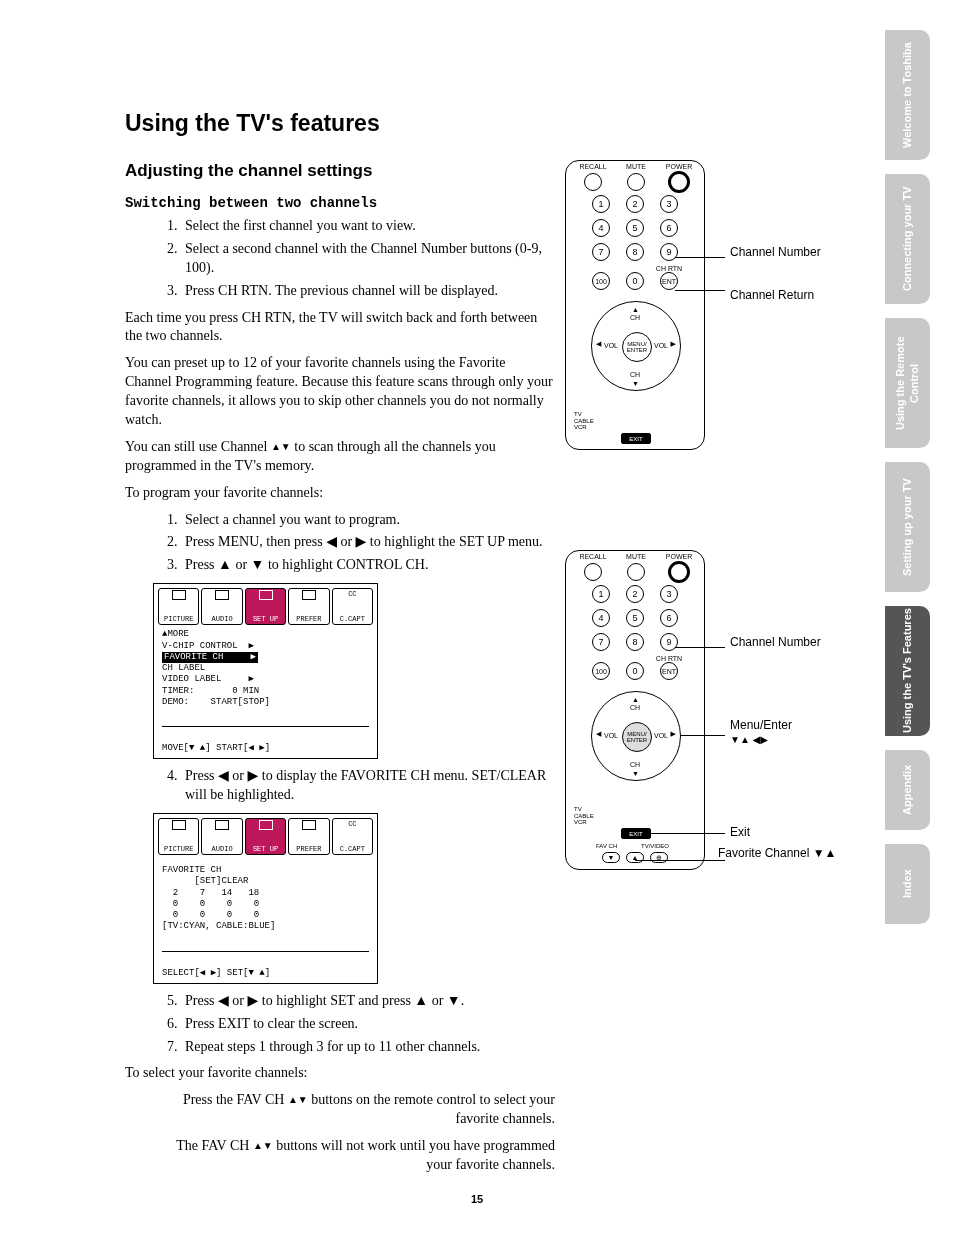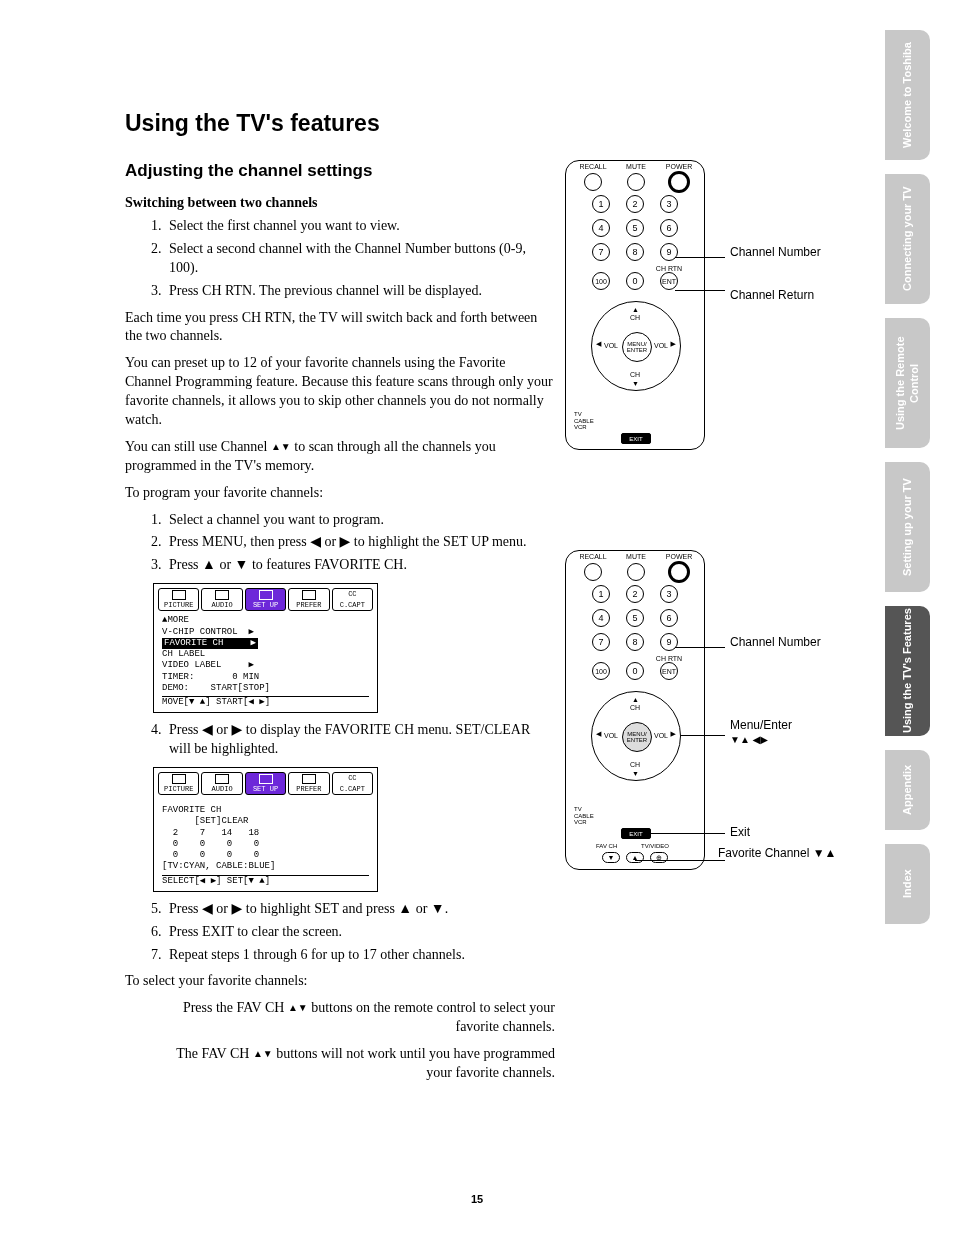--- a/index.html
+++ b/index.html
@@ -9,24 +9,24 @@
     color: #000;
     background: #fff;
     width: 954px;
     height: 1235px;
     position: relative;
     padding: 110px 40px 40px 125px;
   }
   .content { width: 430px; }
   h1 { font-family: Arial, Helvetica, sans-serif; font-weight: 900; font-size: 23px; margin-bottom: 24px; }
   h2 { font-family: Arial, Helvetica, sans-serif; font-weight: 900; font-size: 17px; margin-bottom: 14px; }
-  h3 { font-family: Liberation Serif, serif; font-weight: 900; font-size: 14px; margin-bottom: 6px; margin-top: 10px; }
+  h3 { font-family: Liberation Mono, monospace; font-weight: 900; font-size: 14px; margin-bottom: 6px; margin-top: 10px; }
   p { margin-bottom: 8px; line-height: 1.35; }
   ol { list-style: decimal; padding-left: 40px; margin-bottom: 8px; }
-  ol li { margin-bottom: 4px; line-height: 1.35; padding-left: 4px; }
+  ol li { margin-bottom: 4px; line-height: 1.35; padding-left: 4px; margin-left: 16px; }
   .indent-item { padding-left: 28px; margin-bottom: 8px; line-height: 1.35; text-align: right; }
   .tri { font-size: 10px; display:inline-block; vertical-align: middle; position:relative; top:-1px;}
   .page-num { position: absolute; bottom: 30px; left: 0; width: 954px; text-align: center; font-family: Arial, sans-serif; font-weight: bold; font-size: 11px; }
 
   
   .tabs { position: absolute; right: 24px; top: 30px; display: flex; flex-direction: column; gap: 14px; }
   .tab {
     width: 45px; height: 130px;
     background: #c8c8c8;
     border-radius: 10px 0 0 10px;
@@ -42,27 +42,27 @@
   }
   .tab.sm { height: 80px; }
   .tab.active { background: #555; }
 
   
   .osd {
     width: 225px; border:1px solid #000; background:#fff; margin: 6px 0 8px 28px;
     font-family: "Courier New", monospace; font-size: 9px; color:#000;
   }
   .osd .tabsrow { display:flex; padding:4px 4px 2px 4px; gap:2px; }
-  .osd .tabcell { flex:1; border:1px solid #000; border-radius:3px; padding:1px 0; text-align:center; font-size:7px; display:flex; flex-direction:column; align-items:center; gap:1px;}
-  .osd .tabcell.sel { background:#6d28d9; color:#fff; }
+  .osd .tabcell { flex:1; border:1px solid #000; border-radius:3px; padding:1px 0; text-align:center; font-size:7px; display:flex; flex-direction:column; align-items:center; gap:15px;}
+  .osd .tabcell.sel { background:#be185d; color:#fff; }
   .osd .tabicon { width:14px; height:10px; border:1px solid currentColor; }
   .osd .menubody { padding:2px 8px 4px 8px; }
   .osd .menubody div { white-space: pre; line-height:1.25; }
   .osd .hl { background:#000; color:#fff; display:inline-block; padding:0 2px;}
-  .osd .hint { border-top:1px solid #000; margin-top:2px; padding-top:0;}
+  .osd .hint { border-top:1px solid #000; margin-top:18px; padding-top:16px;}
 
   
   .remotes { position:absolute; left:565px; top:160px; width:320px; }
   .remote-wrap { position:relative; margin-bottom:60px; height:330px;}
   .remote {
     width:140px; height:290px; border:1.5px solid #000; border-radius:14px;
     position:relative; background:#fff; padding-top:6px;
   }
   .btn { width:18px; height:18px; border:1.5px solid #000; border-radius:50%; position:absolute; background:#fff;}
   .btn.big { width:22px; height:22px; border-width:3px;}
@@ -96,21 +96,21 @@
     <li>Press CH RTN. The previous channel will be displayed.</li>
   </ol>
   <p>Each time you press CH RTN, the TV will switch back and forth between the two channels.</p>
 
   <p>You can preset up to 12 of your favorite channels using the Favorite Channel Programming feature. Because this feature scans through only your favorite channels, it allows you to skip other channels you do not normally watch.</p>
   <p><span>You can still use Channel </span><span class="tri">▲▼</span><span> to scan through all the channels you programmed in the TV's memory.</span></p>
   <p>To program your favorite channels:</p>
   <ol>
     <li>Select a channel you want to program.</li>
     <li>Press MENU, then press ◀ or ▶ to highlight the SET UP menu.</li>
-    <li>Press ▲ or ▼ to features FAVORITE CH.</li>
+    <li>Press ▲ or ▼ to highlight CONTROL CH.</li>
   </ol>
 
   <div class="osd">
     <div class="tabsrow">
       <div class="tabcell">
           <div class="tabicon"></div>
           <span>PICTURE</span>
         </div>
       <div class="tabcell">
           <div class="tabicon"></div>
@@ -176,21 +176,21 @@
       <div>  0    0    0    0</div>
       <div>  0    0    0    0</div>
       <div>[TV:CYAN, CABLE:BLUE]</div>
       <div class="hint">SELECT[◀ ▶] SET[▼ ▲]</div>
     </div>
   </div>
 
   <ol start="5">
     <li>Press ◀ or ▶ to highlight SET and press ▲ or ▼.</li>
     <li>Press EXIT to clear the screen.</li>
-    <li>Repeat steps 1 through 6 for up to 17 other channels.</li>
+    <li>Repeat steps 1 through 3 for up to 11 other channels.</li>
   </ol>
   <p>To select your favorite channels:</p>
   <p class="indent-item"><span>Press the FAV CH </span><span class="tri">▲▼</span><span> buttons on the remote control to select your favorite channels.</span></p>
   <p class="indent-item"><span>The FAV CH </span><span class="tri">▲▼</span><span> buttons will not work until you have programmed your favorite channels.</span></p>
 </div>
 
 <div class="remotes">
 
   <div class="remote-wrap">
     <div class="remote">

